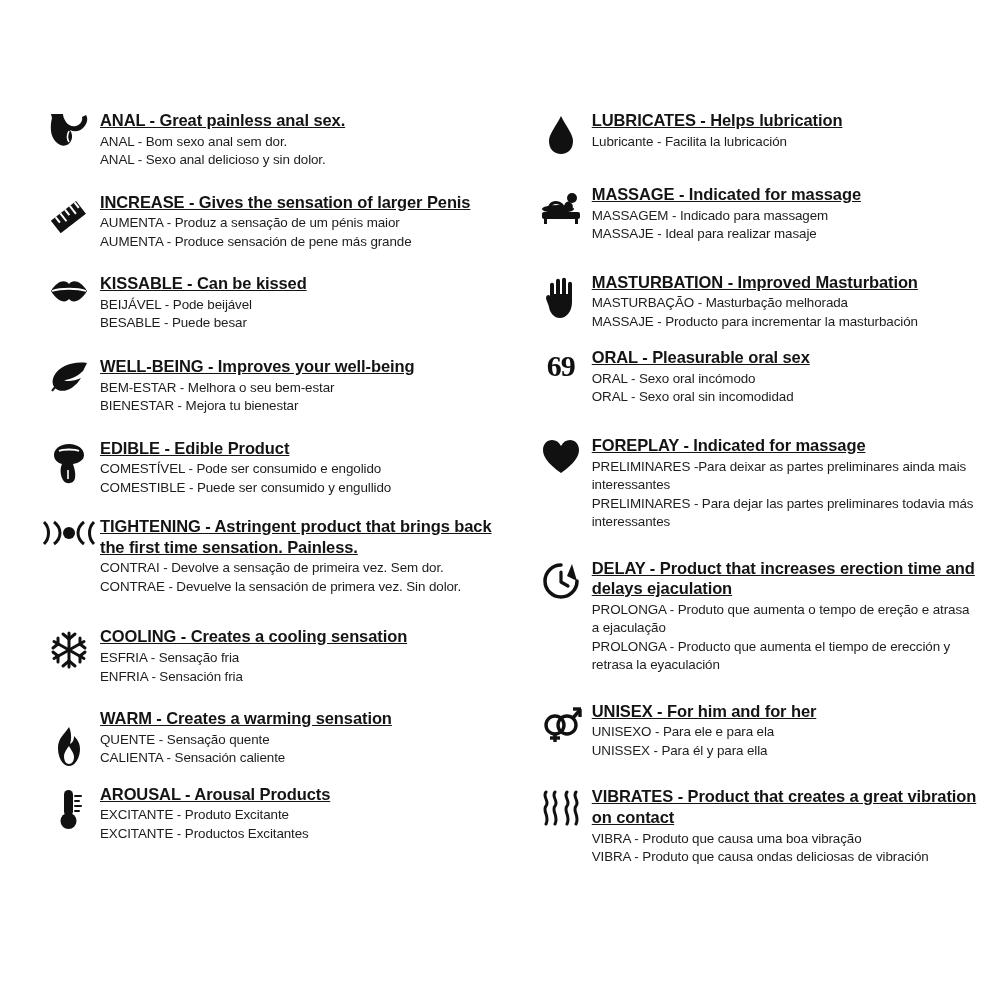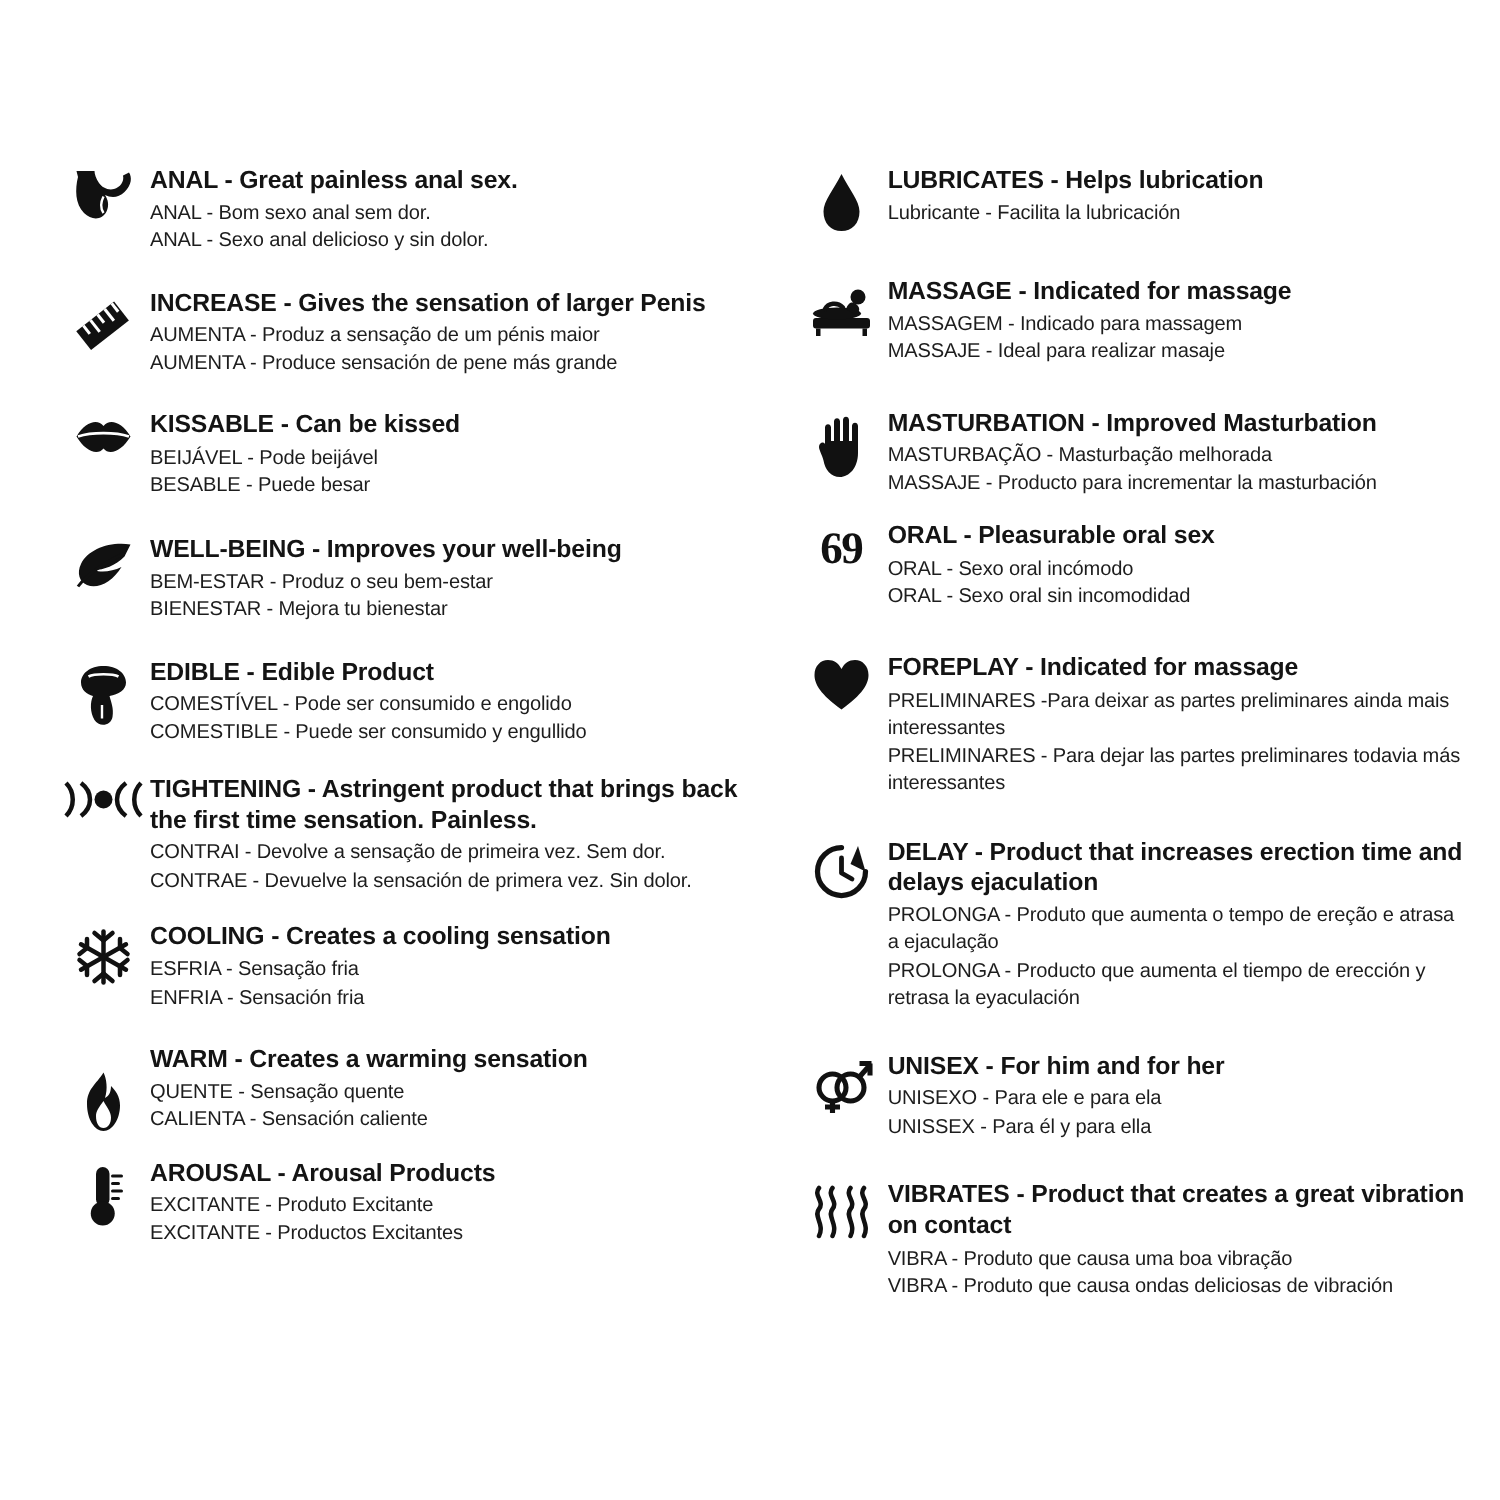--- a/index.html
+++ b/index.html
@@ -65,35 +65,36 @@
     flex: 1;
     padding-top: 0px;
   }
   .title {
     font-size: 16.5px;
     font-weight: bold;
     color: #141414;
     line-height: 1.25;
     margin-bottom: 2px;
     letter-spacing: -0.1px;
+    text-decoration: underline;
   }
   .sub {
     font-size: 13.4px;
     color: #1d1d1d;
     line-height: 1.38;
     letter-spacing: -0.1px;
   }
   
   .col-left .entry:nth-child(1) { margin-bottom: 22px; }
   .col-left .entry:nth-child(2) { margin-bottom: 22px; }
   .col-left .entry:nth-child(3) { margin-bottom: 23px; }
   .col-left .entry:nth-child(4) { margin-bottom: 22px; justify-content: space-between; }
   .col-left .entry:nth-child(5) { margin-bottom: 19px; }
   .col-left .entry:nth-child(6) { margin-bottom: 18px; }
-  .col-left .entry:nth-child(7) { margin-bottom: 22px; }
+  .col-left .entry:nth-child(7) { margin-bottom: 22px; margin-top: 12px; }
   .col-left .entry:nth-child(8) { margin-bottom: 16px; align-items: flex-end; }
   .col-right .entry:nth-child(1) { margin-bottom: 28px; }
   .col-right .entry:nth-child(2) { margin-bottom: 28px; }
   .col-right .entry:nth-child(3) { margin-bottom: 16px; }
   .col-right .entry:nth-child(4) { margin-bottom: 28px; }
   .col-right .entry:nth-child(5) { margin-bottom: 26px; }
   .col-right .entry:nth-child(6) { margin-bottom: 26px; }
   .col-right .entry:nth-child(7) { margin-bottom: 26px; }
 </style>
 </head>
@@ -153,21 +154,21 @@
 
     <div class="entry">
       <div class="icon-cell">
         <svg width="44" height="34" viewBox="0 0 44 34">
           <path d="M40 3 C26 1 12 6 7 16 C4 22 6 28 11 30 C18 33 28 28 34 18 C28 21 20 22 16 20 C22 20 30 17 36 11 Z" fill="#111"></path>
           <path d="M5 31 C10 24 22 15 36 9" fill="none" stroke="#111" stroke-width="2"></path>
         </svg>
       </div>
       <div class="text-cell">
         <div class="title">WELL-BEING - Improves your well-being</div>
-        <div class="sub">BEM-ESTAR - Produz o seu bem-estar</div>
+        <div class="sub">BEM-ESTAR - Melhora o seu bem-estar</div>
         <div class="sub">BIENESTAR - Mejora tu bienestar</div>
       </div>
     </div>
 
     <div class="entry">
       <div class="icon-cell">
         <svg width="36" height="44" viewBox="0 0 36 44">
           <path d="M18 2 C9 2 3 7 3 13 C3 18 7 21 11 22 C9 26 9 33 12 38 C15 43 23 42 24 36 C25 30 23 26 22 22 C28 21 33 18 33 13 C33 7 27 2 18 2 Z" fill="#111"></path>
           <path d="M8 9 C12 7 24 7 28 9" fill="none" stroke="#fff" stroke-width="1.8"></path>
           <path d="M17 28 C17 32 17 35 17 37" fill="none" stroke="#fff" stroke-width="1.6"></path>

